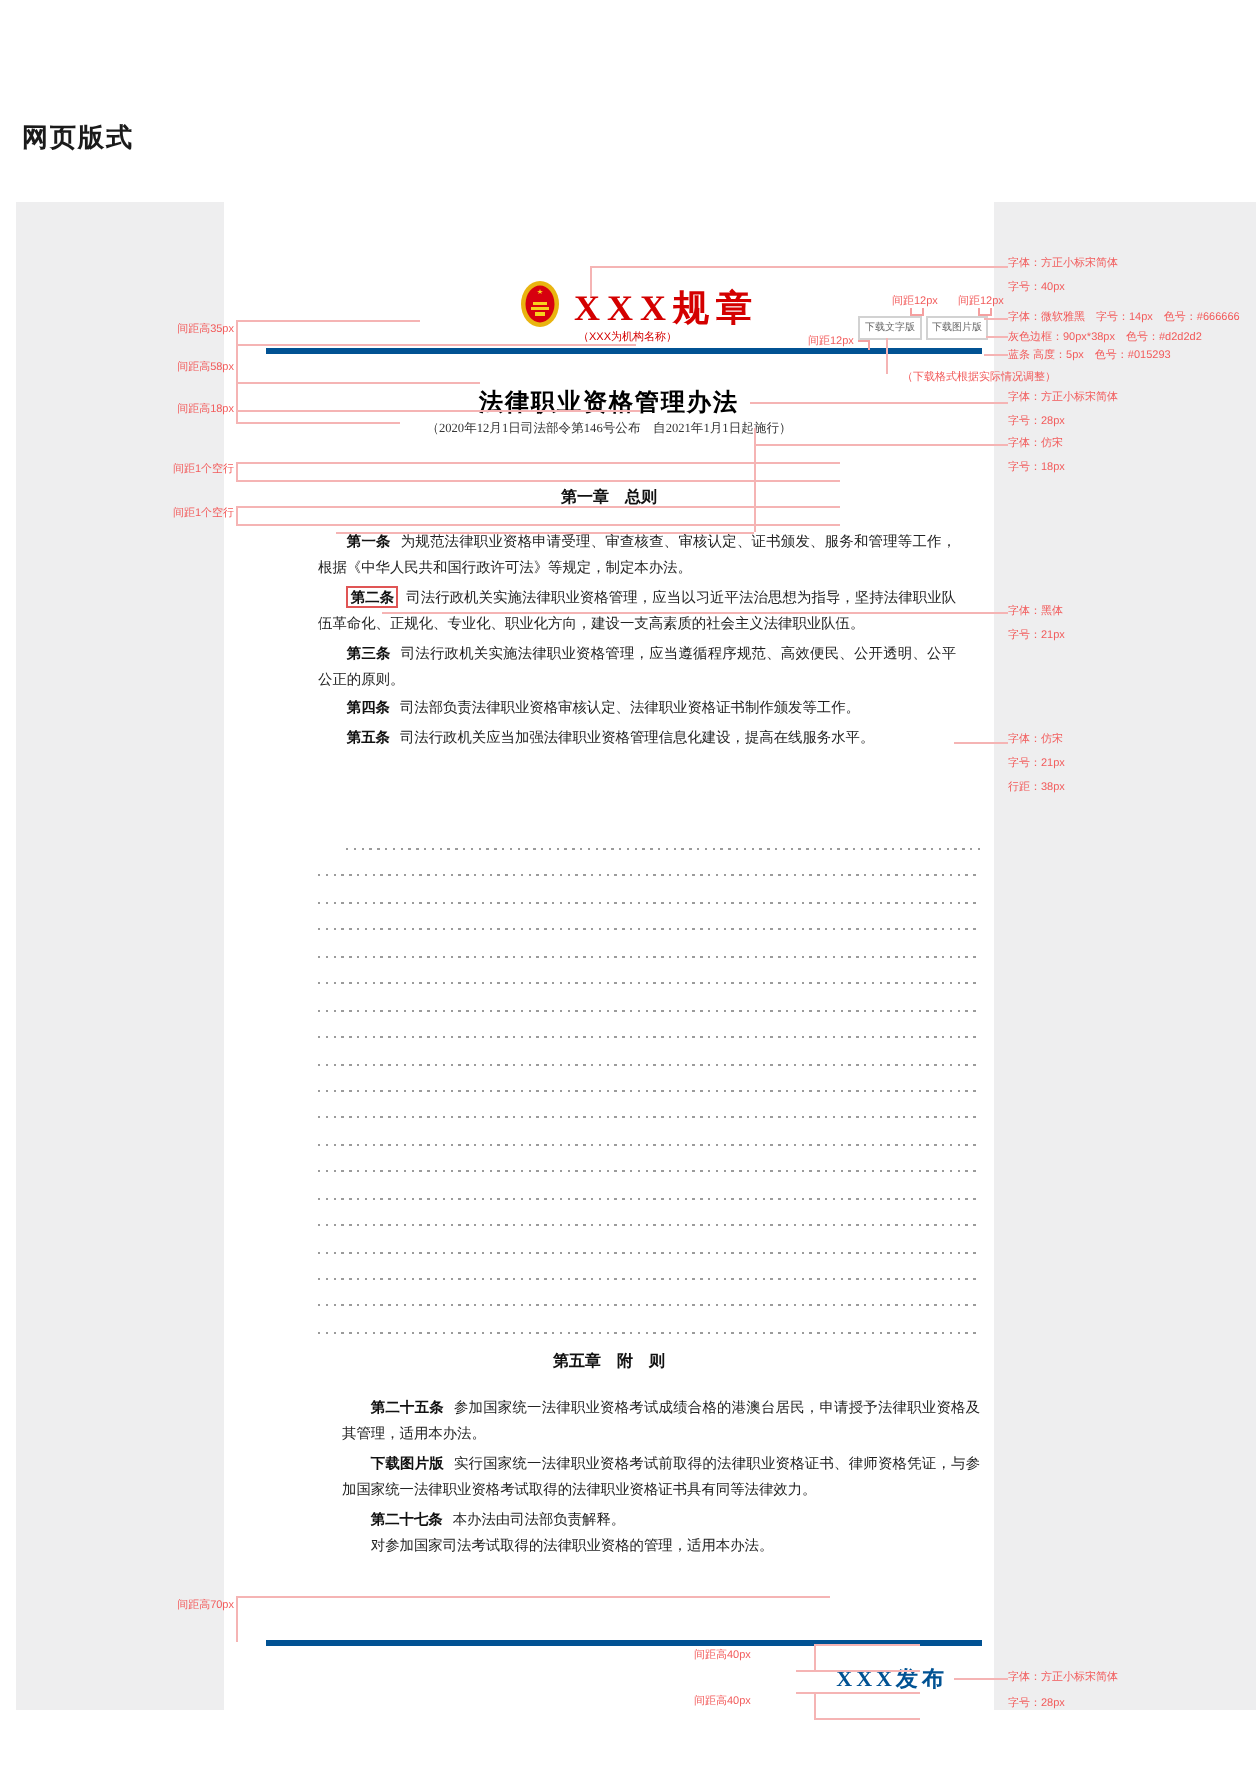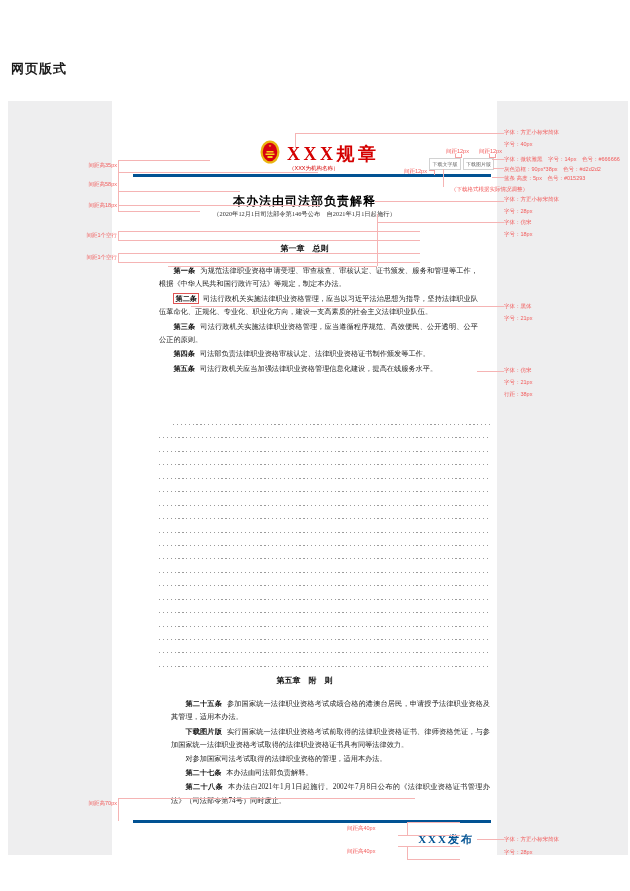--- a/index.html
+++ b/index.html
@@ -66,21 +66,21 @@
         <rect x="13" y="22" width="14" height="3" fill="#f7d21e"></rect>
         <rect x="11" y="27" width="18" height="3" fill="#f7d21e"></rect>
         <rect x="15" y="32" width="10" height="4" fill="#f7d21e"></rect>
       </svg>
       <div class="m-title">XXX规章</div>
       <div class="m-note">（XXX为机构名称）</div>
       <div class="btn btn1">下载文字版</div>
       <div class="btn btn2">下载图片版</div>
       <div class="rule top"></div>
 
-      <div class="d-title">本办法由司法部负责解释</div>
+      <div class="d-title">法律职业资格管理办法</div>
       <div class="d-sub">（2020年12月1日司法部令第146号公布　自2021年1月1日起施行）</div>
       <div class="d-ch d-ch1">第一章　总则</div>
 
       <div class="block blockA">
         <p><span class="num">第一条</span><span>为规范法律职业资格申请受理、审查核查、审核认定、证书颁发、服务和管理等工作，根据《中华人民共和国行政许可法》等规定，制定本办法。</span></p>
         <p><span class="num boxed">第二条</span><span>司法行政机关实施法律职业资格管理，应当以习近平法治思想为指导，坚持法律职业队伍革命化、正规化、专业化、职业化方向，建设一支高素质的社会主义法律职业队伍。</span></p>
         <p><span class="num">第三条</span><span>司法行政机关实施法律职业资格管理，应当遵循程序规范、高效便民、公开透明、公平公正的原则。</span></p>
         <p><span class="num">第四条</span><span>司法部负责法律职业资格审核认定、法律职业资格证书制作颁发等工作。</span></p>
         <p><span class="num">第五条</span><span>司法行政机关应当加强法律职业资格管理信息化建设，提高在线服务水平。</span></p>
       </div>
@@ -105,23 +105,22 @@
           <div class="dotrow"></div>
           <div class="dotrow"></div>
           <div class="dotrow"></div>
         </div>
 
       <div class="d-ch d-ch5">第五章　附　则</div>
 
       <div class="block blockB">
         <p><span class="num">第二十五条</span><span>参加国家统一法律职业资格考试成绩合格的港澳台居民，申请授予法律职业资格及其管理，适用本办法。</span></p>
         <p><span class="num">下载图片版</span><span>实行国家统一法律职业资格考试前取得的法律职业资格证书、律师资格凭证，与参加国家统一法律职业资格考试取得的法律职业资格证书具有同等法律效力。</span></p>
+        <p><span class="num">第二十七条</span><span>本办法由司法部负责解释。</span></p>
         <p>对参加国家司法考试取得的法律职业资格的管理，适用本办法。</p>
-        <p><span class="num">第二十七条</span><span>本办法由司法部负责解释。</span></p>
-        <p><span class="num">第二十八条</span><span>本办法自2021年1月1日起施行。2002年7月8日公布的《法律职业资格证书管理办法》（司法部令第74号）同时废止。</span></p>
       </div>
 
       <div class="rule bottom"></div>
       <div class="publisher">XXX发布</div>
     </div>
   </div>
 
   <div class="ann">
 
     <div class="al ra" style="left:84px;top:162px">间距高35px</div>

